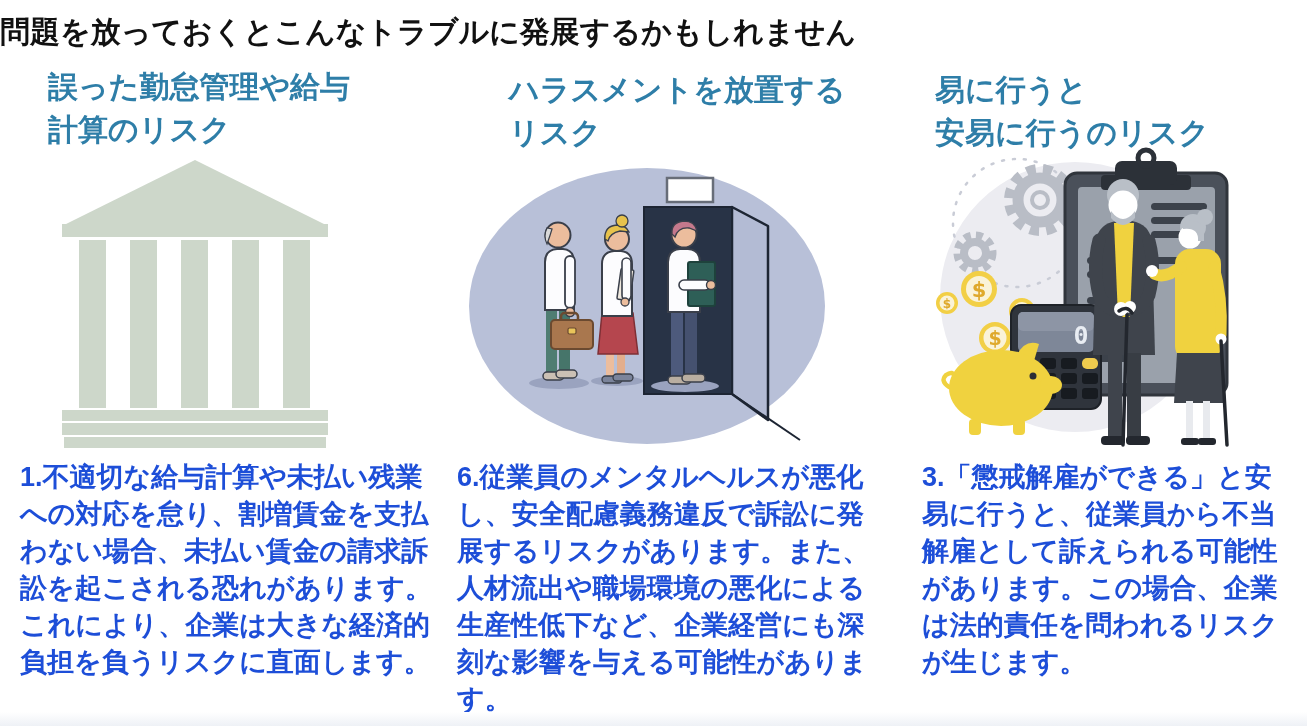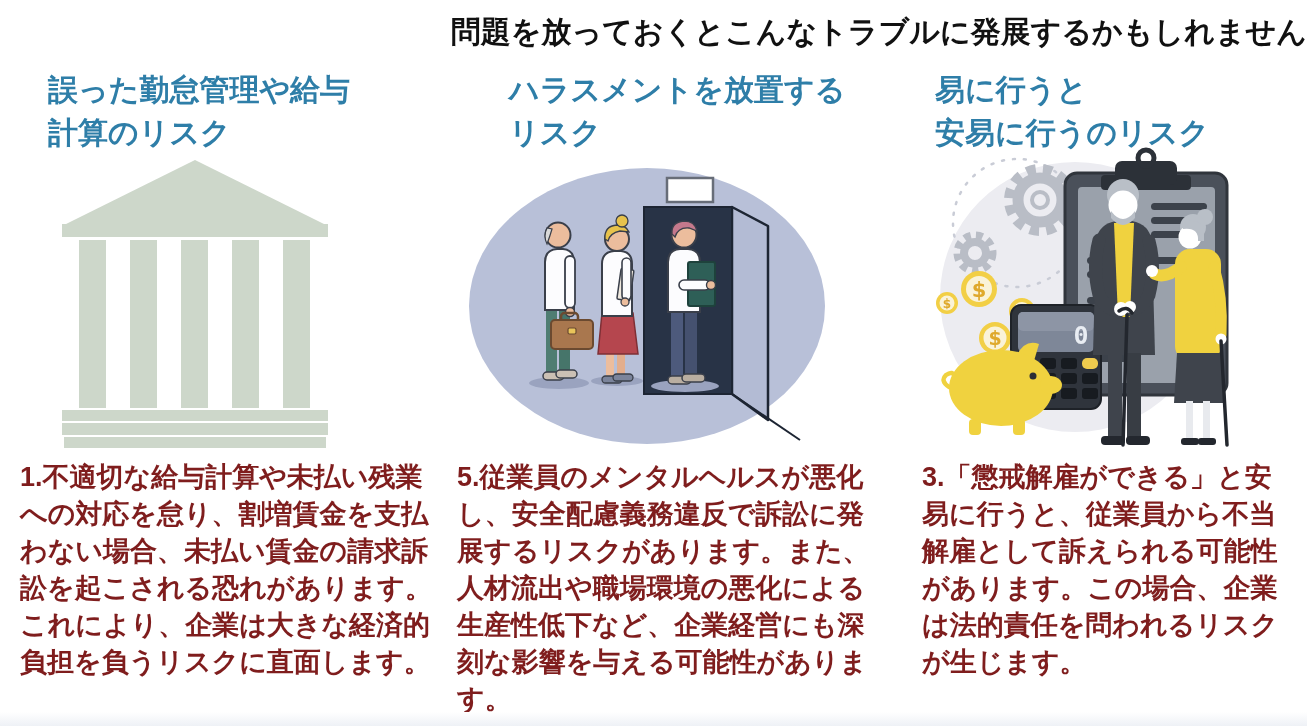--- a/index.html
+++ b/index.html
@@ -8,40 +8,40 @@
     background:#ffffff;
   }
   .stage{
     position:relative;
     width:1307px;height:726px;
     background:#ffffff;
     overflow:hidden;
   }
   .section-title{
     position:absolute;left:0;top:12px;width:1307px;
-    text-align:right;
+    text-align:left;
     font-size:30px;font-weight:800;color:#111111;
     letter-spacing:0px;
     white-space:pre-line;
   }
   .col-heading{
     position:absolute;
     font-size:30px;font-weight:800;
     color:#2e7ea8;
     line-height:43px;
     white-space:pre-line;
   }
   .col-body{
     position:absolute;
     font-size:27px;font-weight:700;
-    color:#7f1d1d;
+    color:#1d4ed8;
     line-height:37px;
     white-space:pre-line;
   }
-  .heading-1{left:48px;top:68px;width:430px;}
+  .heading-1{left:48px;top:68px;width:430px;font-family:Liberation Mono, monospace;}
   .heading-2{left:509px;top:68px;width:420px;}
   .heading-3{left:935px;top:68px;width:370px;}
   .body-1{left:20px;top:459px;width:440px;}
   .body-2{left:457px;top:459px;width:442px;}
   .body-3{left:922px;top:459px;width:392px;}
   .illus{position:absolute;}
   .illus svg{display:block;}
   .illus-1{left:62px;top:158px;}
   .illus-2{left:455px;top:150px;}
   .illus-3{left:915px;top:145px;}
@@ -138,21 +138,21 @@
         <rect x="227" y="224" width="23" height="8" rx="4" fill="#b9aea1" stroke="#3a3f4a" stroke-width="1.5"></rect>
         <path d="M 213 162 L 213 112 Q 213 100 225 99 L 233 99 Q 245 100 245 112 L 245 162 Z" fill="#fcfcfe" stroke="#3a3f4a" stroke-width="2"></path>
         <rect x="233" y="112" width="27" height="44" rx="2" fill="#2e5f57" stroke="#1e423c" stroke-width="2"></rect>
         <rect x="224" y="130" width="31" height="10" rx="5" fill="#fcfcfe" stroke="#3a3f4a" stroke-width="1.6"></rect>
         <circle cx="256" cy="135" r="4.5" fill="#ecbd9d" stroke="#3a3f4a" stroke-width="1.4"></circle>
         <circle cx="229" cy="85" r="12.5" fill="#ecbd9d" stroke="#3a3f4a" stroke-width="2"></circle>
         <path d="M 217 84 Q 216 72 229 71 Q 240 71 242 81 L 234 78 Q 223 77 220 87 Z" fill="#c5798c" stroke="#3a3f4a" stroke-width="1.3"></path>
       </g>
     </svg>
   </div>
-  <div class="col-body body-2">5.従業員のメンタルヘルスが悪化
+  <div class="col-body body-2">6.従業員のメンタルヘルスが悪化
 し、安全配慮義務違反で訴訟に発
 展するリスクがあります。また、
 人材流出や職場環境の悪化による
 生産性低下など、企業経営にも深
 刻な影響を与える可能性がありま
 す。</div>
 
   <div class="col-heading heading-3">易に行うと
 安易に行うのリスク</div>
   <div class="illus illus-3">

